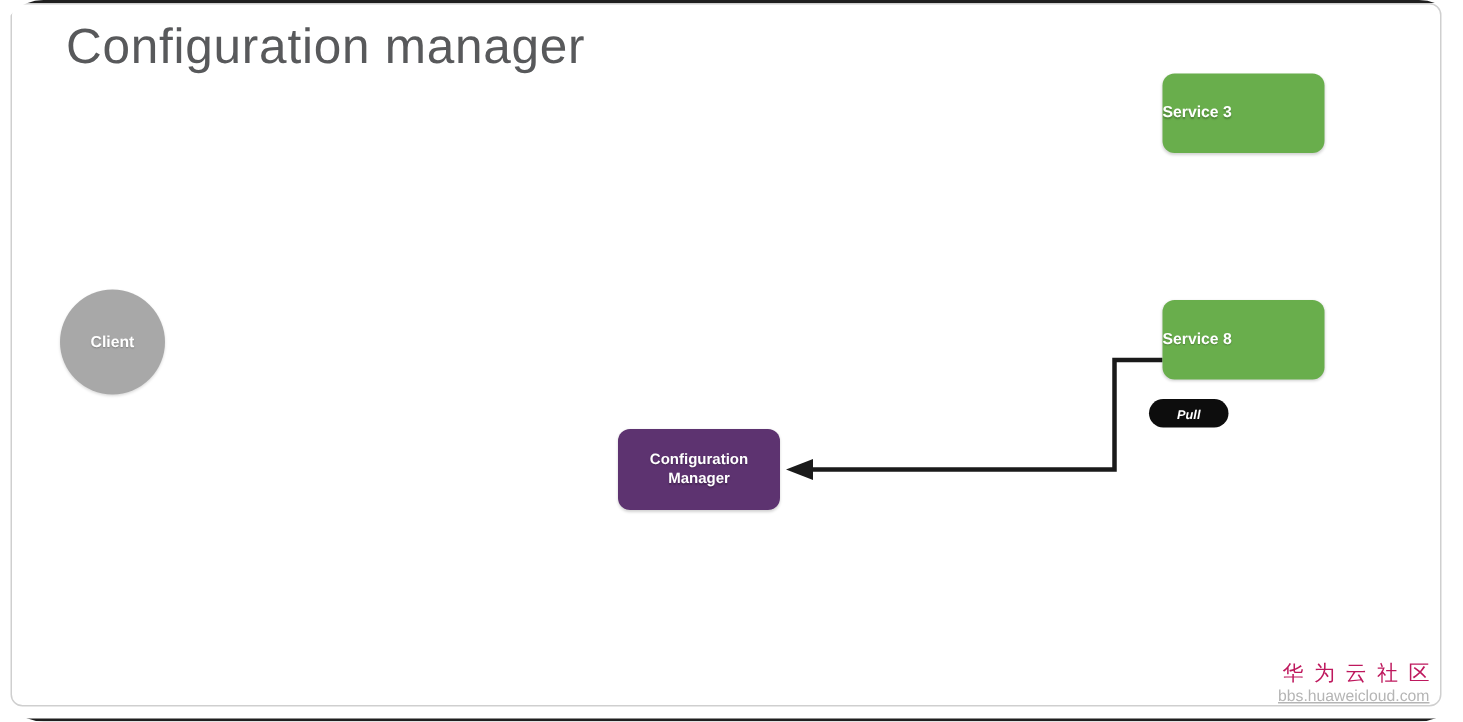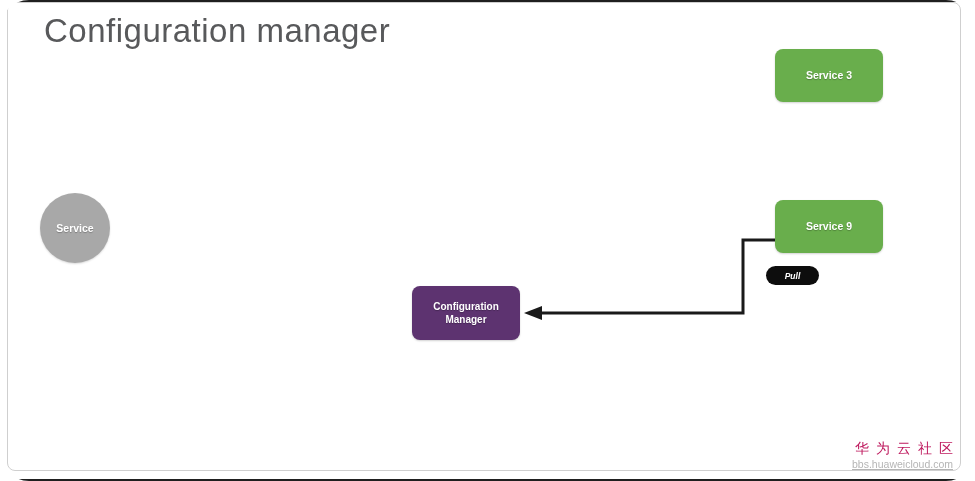--- a/index.html
+++ b/index.html
@@ -55,21 +55,21 @@
   }
   .service-box {
     position: absolute;
     left: 775px;
     width: 108px;
     height: 53px;
     background: #69ae4c;
     border-radius: 8px;
     display: flex;
     align-items: center;
-    justify-content: center;
+    justify-content: flex-start;
     box-shadow: 0 1px 2px rgba(0,0,0,0.18);
   }
   .service-3 { top: 49px; }
   .service-2 { top: 125px; }
   .service-1 { top: 200px; }
   .client-circle {
     position: absolute;
     left: 40px;
     top: 193px;
     width: 70px;
@@ -156,25 +156,25 @@
     <polyline points="775,240 743,240 743,313 541,313" fill="none" stroke="#1a1a1a" stroke-width="3"></polyline>
     <polygon points="524,313 542,306 542,320" fill="#1a1a1a"></polygon>
   </svg>
 
   <div class="service-box service-3">
     <span class="node-label">Service 3</span>
   </div>
 
 
   <div class="service-box service-1">
-    <span class="node-label">Service 9</span>
+    <span class="node-label">Service 8</span>
   </div>
 
   <div class="client-circle">
-    <span class="node-label">Service</span>
+    <span class="node-label">Client</span>
   </div>
 
   <div class="config-box">
     <span class="node-label">Configuration Manager</span>
   </div>
 
   <div class="pull-badge">
     <span>Pull</span>
   </div>
 

